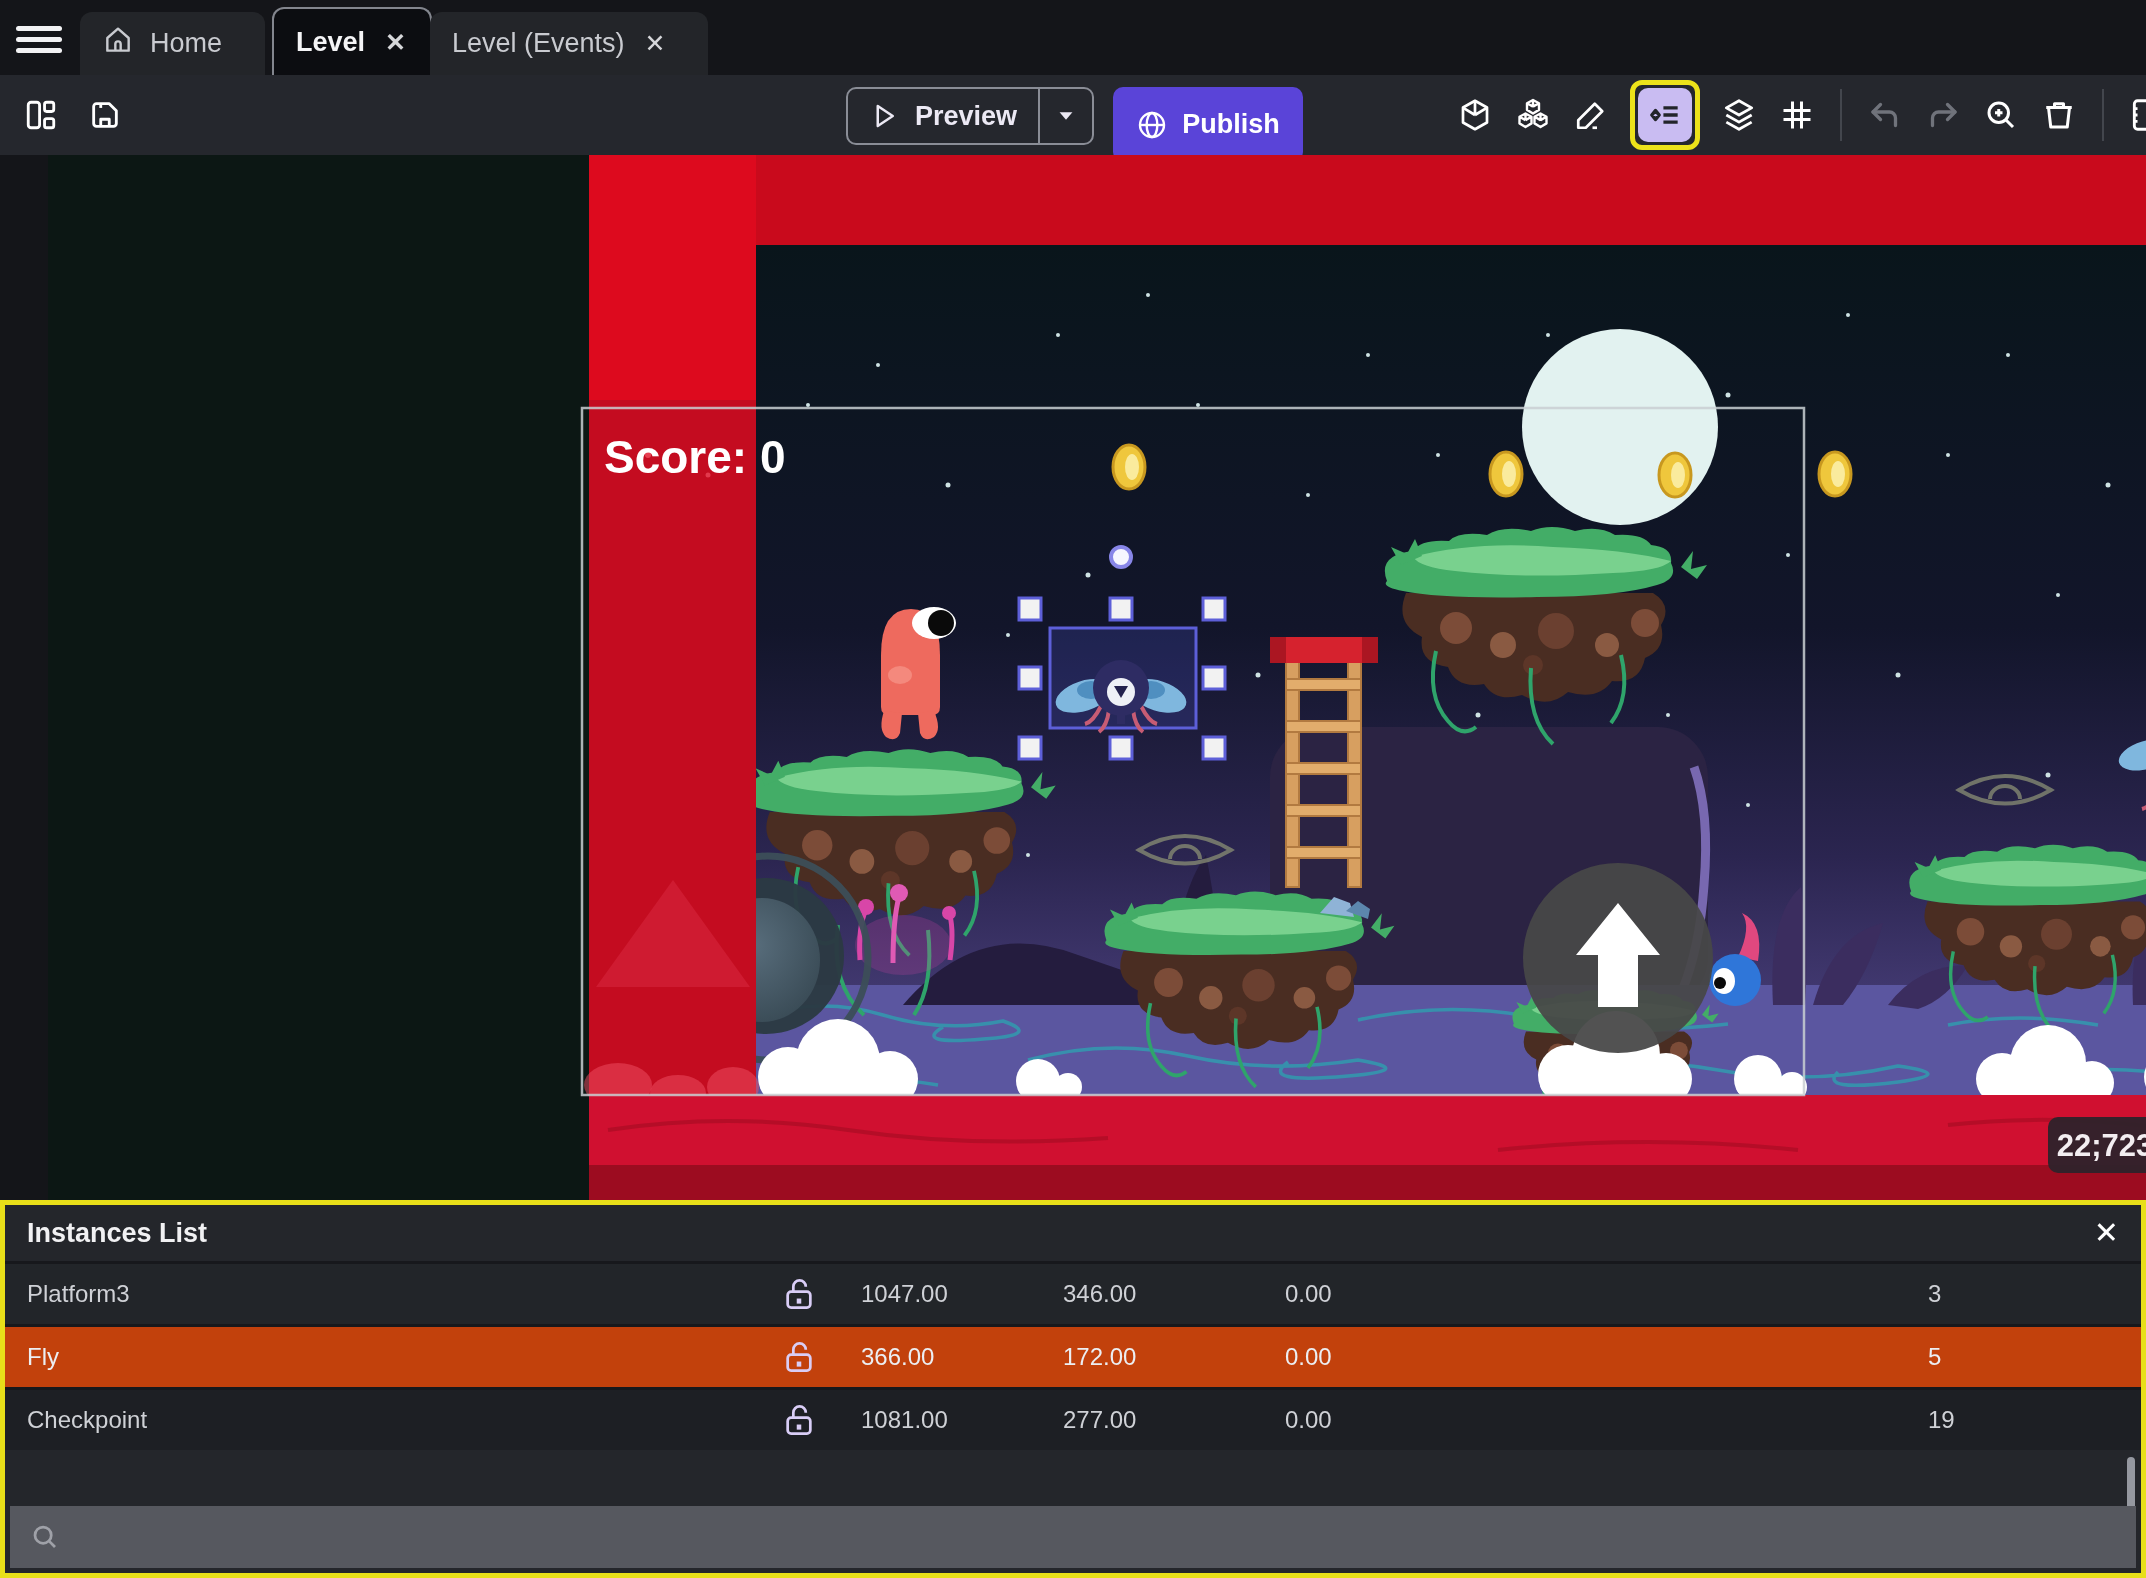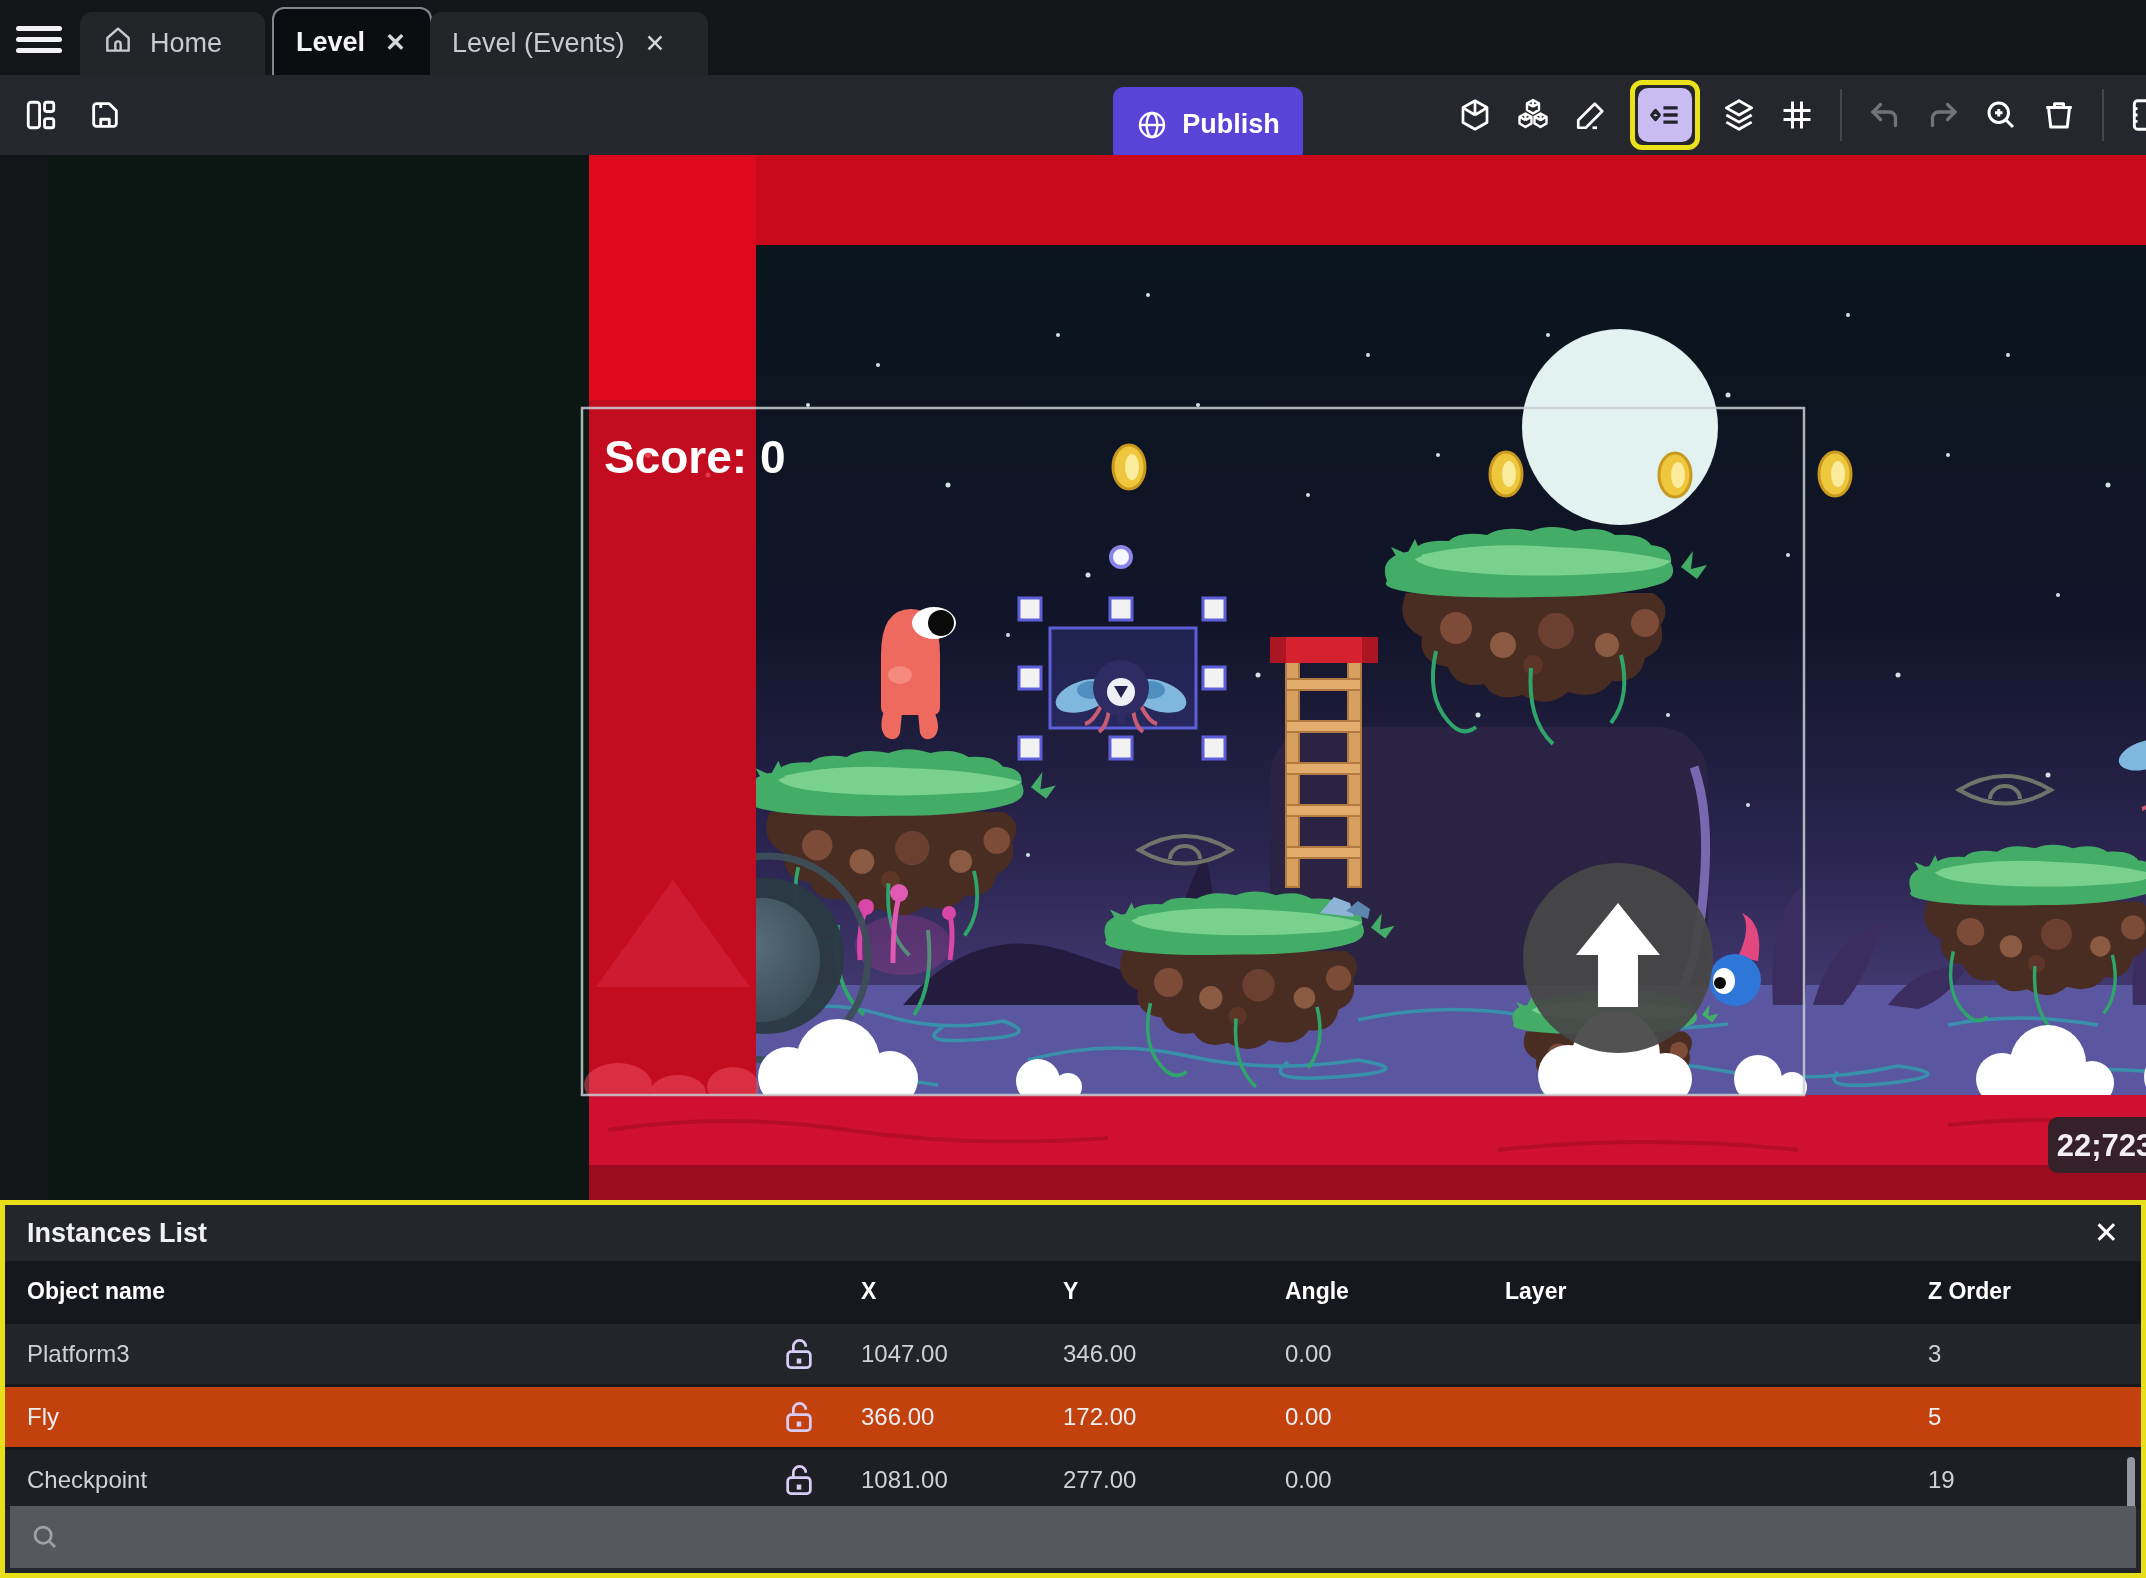--- a/index.html
+++ b/index.html
@@ -107,20 +107,33 @@
       </span>
       <span class="tbi">
         <svg width="34" height="34" viewBox="0 0 24 24" fill="none" stroke="#fff" stroke-width="2" stroke-linejoin="round">
             <path d="M4 6 a2 2 0 0 1 2-2 H15 L20 9 V18 a2 2 0 0 1 -2 2 H6 a2 2 0 0 1 -2-2 Z"></path>
             <path d="M9 20 v-5 h6 v5"></path>
             <path d="M9 4 v3"></path>
           </svg>
       </span>
     </div>
 
+    <div class="preview-btn">
+      <div class="preview-main">
+        <svg width="30" height="30" viewBox="0 0 24 24" fill="none" stroke="#ece9f4" stroke-width="2" stroke-linejoin="round">
+            <path d="M7 4 L19 12 L7 20 Z"></path>
+          </svg>
+        <span>Preview</span>
+      </div>
+      <div class="preview-caret">
+        <svg width="22" height="22" viewBox="0 0 24 24" fill="#ece9f4">
+            <path d="M5 8 h14 l-7 8 Z"></path>
+          </svg>
+      </div>
+    </div>
 
     <button class="publish-btn">
       <svg width="32" height="32" viewBox="0 0 24 24" fill="none" stroke="#fff" stroke-width="1.8">
           <circle cx="12" cy="12" r="9"></circle>
           <ellipse cx="12" cy="12" rx="4" ry="9"></ellipse>
           <path d="M3.5 12 h17"></path>
         </svg>
       <span>Publish</span>
     </button>
 
@@ -482,29 +495,20 @@
     </g>
   </svg>
   </div>
 
   <section class="ipanel">
     <div class="ipanel-title">
       <h2>Instances List</h2>
       <span class="ipanel-close">✕</span>
     </div>
 
-    <div class="igrid ihead">
-      <div class="c first">Object name</div>
-      <div class="c lock"></div>
-      <div class="c">X</div>
-      <div class="c">Y</div>
-      <div class="c">Angle</div>
-      <div class="c">Layer</div>
-      <div class="c">Z Order</div>
-    </div>
 
     <div class="igrid irow" style="background:#222529">
       <div class="c first">Platform3</div>
       <div class="c lock">
         <svg width="30" height="34" viewBox="0 0 26 30" fill="none" stroke="#d9cdf6" stroke-width="2.4">
             <rect x="3" y="13" width="20" height="14" rx="3"></rect>
             <path d="M8 13 V8.5 a5.5 5.5 0 0 1 11 0"></path>
             <rect x="11" y="19" width="4" height="4.5" fill="#d9cdf6" stroke="none"></rect>
           </svg>
       </div>

